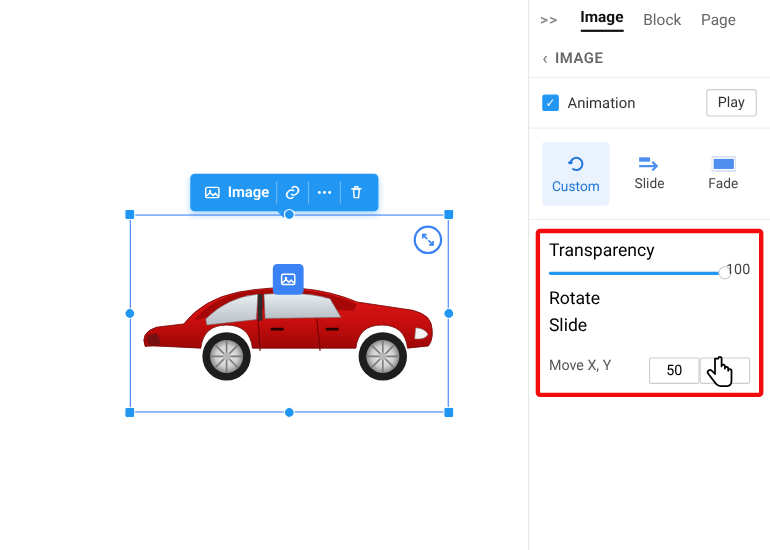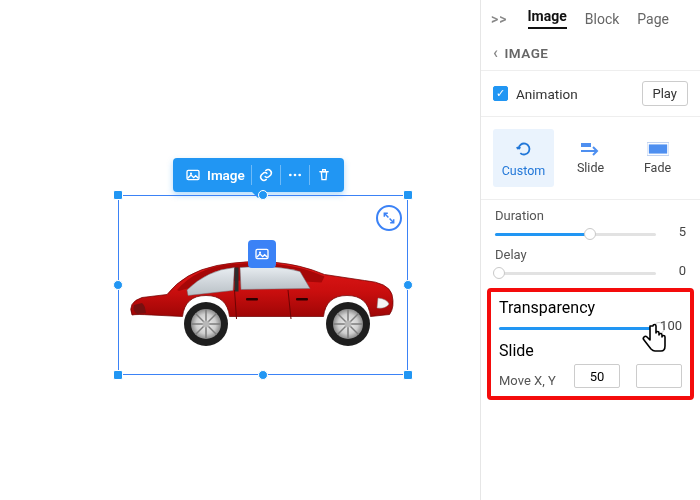--- a/index.html
+++ b/index.html
@@ -47,21 +47,21 @@
   .card { flex:1; height:58px; border-radius:3px; display:flex; flex-direction:column; align-items:center; justify-content:center; gap:3px; font-size:12.5px; color:#444;}
   .card.active { background:#eaf3fd; color:#2277d8; }
   .section { padding: 2px 14px 0 14px; font-size:13px; color:#555;}
   .lbl { margin-top: 6px; margin-bottom: 4px; }
   .slider { position:relative; height: 14px; display:flex; align-items:center; margin-bottom: 4px;}
   .track { position:absolute; height:3px; background:#e2e2e2; border-radius:3px; left:0; right: 30px;}
   .fill  { position:absolute; height:3px; background:#2196f3; border-radius:3px; left:0;}
   .knob  { position:absolute; width:12px; height:12px; border-radius:50%; background:#fff; border:1px solid #c9c9c9; top:1px;}
   .val   { position:absolute; right:0; top:-3px; font-size:13px; color:#444;}
   .hl-box { border:4px solid #f40c0c; border-radius:4px; margin: 8px 6px 0 6px; padding: 6px 8px 8px 8px;}
-  .xy-row { display:flex; align-items:flex-end; gap:16px; margin-top:4px;}
+  .xy-row { display:flex; align-items:flex-start; gap:0; margin-top:20px;}
   .num-input { width:46px; height:24px; border:1px solid #ccc; border-radius:2px; font-size:13px; text-align:center; }
   .empty-input { width:46px; height:24px; border:1px solid #ccc; border-radius:2px; }
 
   .cursor-hand { position:absolute; right: 28px; top: 320px; pointer-events:none; }
 
   svg { display:block; }
 </style>
 </head>
 <body>
 
@@ -241,45 +241,30 @@
     <div class="card">
       <svg width="22" height="16" viewBox="0 0 24 16">
           <rect x="2" y="3" width="20" height="10" fill="#4e8ff0"></rect>
           <rect x="0" y="1" width="24" height="14" fill="none" stroke="#b9cdef"></rect>
         </svg>
       <span>Fade</span>
     </div>
   </div>
   <div class="hr"></div>
 
-  <div class="section">
-    <div class="lbl">Duration</div>
-    <div class="slider">
-      <div class="track"></div>
-        <div class="fill" style="width:95px"></div>
-        <div class="knob" style="left:89px"></div>
-      <div class="val">5</div>
-    </div>
-    <div class="lbl">Delay</div>
-    <div class="slider">
-      <div class="track"></div>
-        <div class="fill" style="width:0px"></div>
-        <div class="knob" style="left:-2px"></div>
-      <div class="val">0</div>
-    </div>
-  </div>
 
   <div class="hl-box">
     <div class="lbl" style="margin-top:0">Transparency</div>
     <div class="slider">
       <div class="track"></div>
         <div class="fill" style="width:160px"></div>
         <div class="knob" style="left:154px"></div>
       <div class="val">100</div>
     </div>
+    <div class="lbl">Rotate</div>
     <div class="lbl">Slide</div>
     <div class="xy-row">
       <span style="font-size:13px;color:#555;flex:1">Move X, Y</span>
       <input class="num-input" value="50" style="">
       <div class="empty-input"></div>
     </div>
   </div>
 
   <div class="cursor-hand">
     <svg width="34" height="40" viewBox="0 0 34 40">

